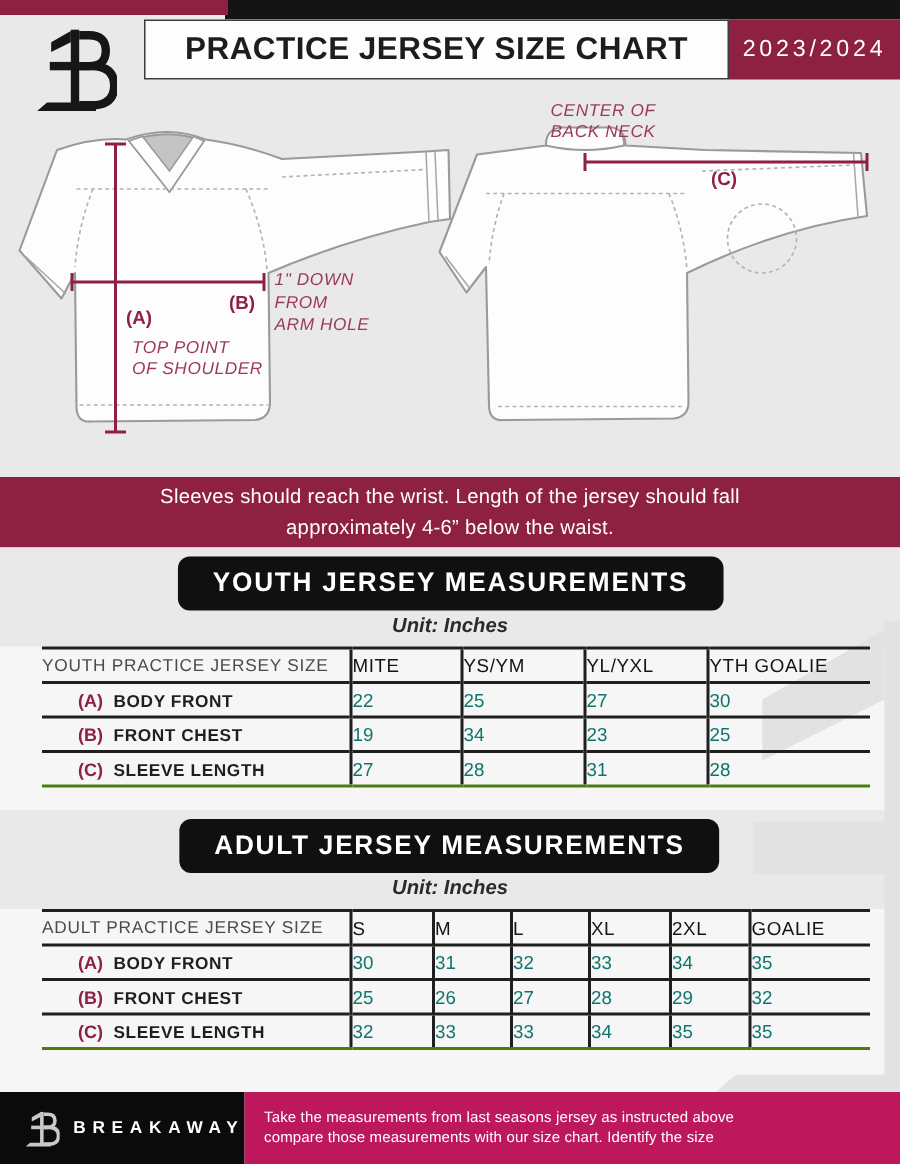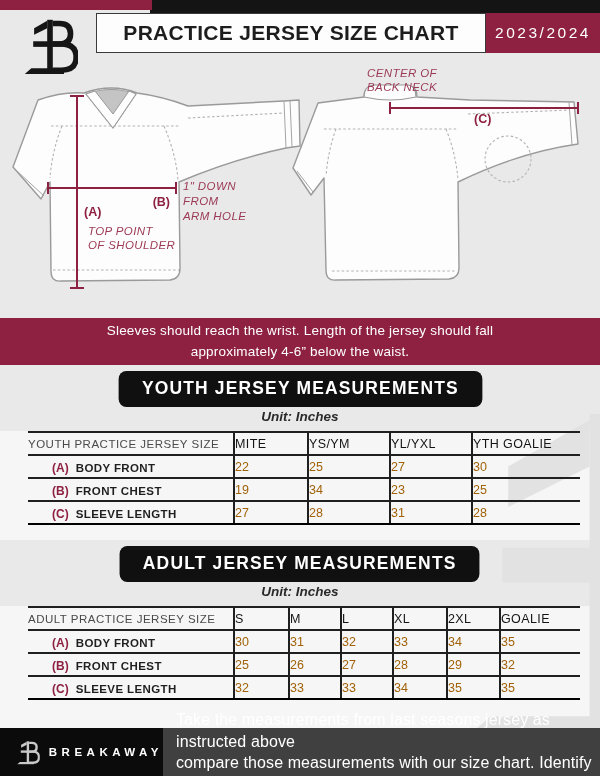--- a/index.html
+++ b/index.html
@@ -66,39 +66,39 @@
   .unit-adult { top:219px; }
 
   table.size-table {
     position:absolute; left:28px; width:552px; z-index:2;
     border-collapse:collapse; table-layout:fixed;
   }
   .table-youth { top:66px; }
   .table-adult { top:241px; }
   .size-table td { border-top:2px solid #1f1f1f; height:23px; text-align:left; vertical-align:middle; padding:0; }
   .size-table td + td { border-left:2px solid #1f1f1f; }
-  .size-table tr:last-child td { border-bottom:2px solid #000000; }
+  .size-table tr:last-child td { border-bottom:2px solid #4d7c0f; }
   .size-table .col-head-label { font-size:11.5px; color:#4a4a4a; letter-spacing:0.5px; }
   .size-table .col-head-size { font-size:12.5px; font-weight:normal; color:#141414; letter-spacing:0.4px; }
   .size-table td.label-cell { text-align:left; padding-left:24px; }
   .row-key { color:#8e2142; font-weight:bold; font-size:12px; margin-right:7px; }
   .row-label { color:#1f1f1f; font-weight:bold; font-size:11.5px; letter-spacing:0.4px; }
-  .size-table .val { font-size:12.5px; color:#a16207; }
+  .size-table .val { font-size:12.5px; color:#0f766e; }
 
   
   .footer { position:absolute; left:0; top:728px; width:600px; height:48px; display:flex; }
   .footer-left {
     width:163px; background:#0b0b0b; display:flex; align-items:center;
     padding-left:16px; gap:9px; flex-shrink:0;
   }
   .logo-foot { width:24px; height:26px; color:#c9c9c9; }
   .brand-word { color:#ffffff; font-size:11.5px; font-weight:bold; letter-spacing:4.5px; }
   .footer-right {
-    flex:1; background:#404040; color:#ffffff;
-    font-size:16px; line-height:1.33; letter-spacing:0.1px;
+    flex:1; background:#be185d; color:#ffffff;
+    font-size:10px; line-height:1.33; letter-spacing:0.1px;
     display:flex; flex-direction:column; justify-content:center;
     padding:3px 6px 3px 13px;
   }
 </style>
 </head>
 <body>
 
 <svg width="0" height="0" style="position:absolute" aria-hidden="true">
   <symbol id="logo-b" viewBox="0 0 60 64">
     <rect x="27" y="5" width="6" height="54" fill="currentColor"></rect>

